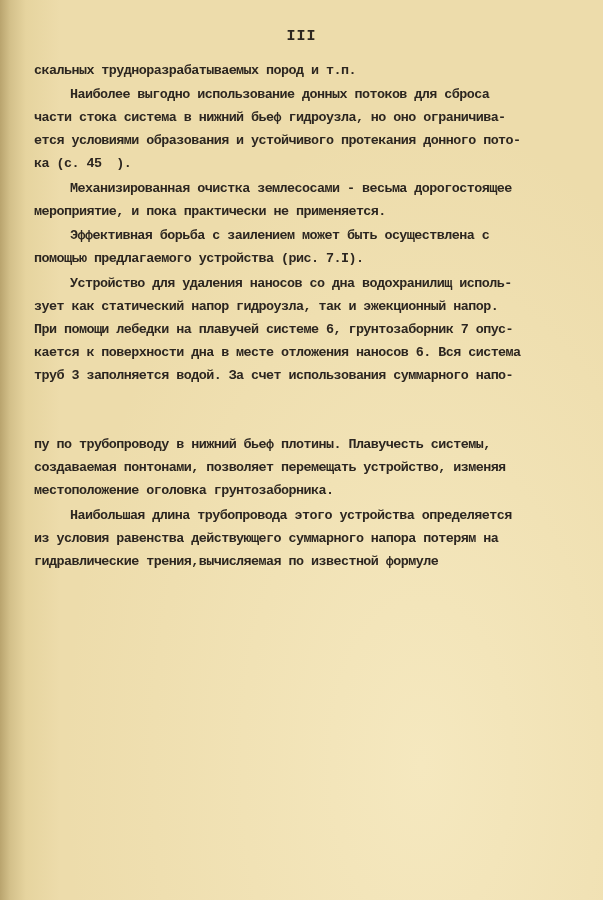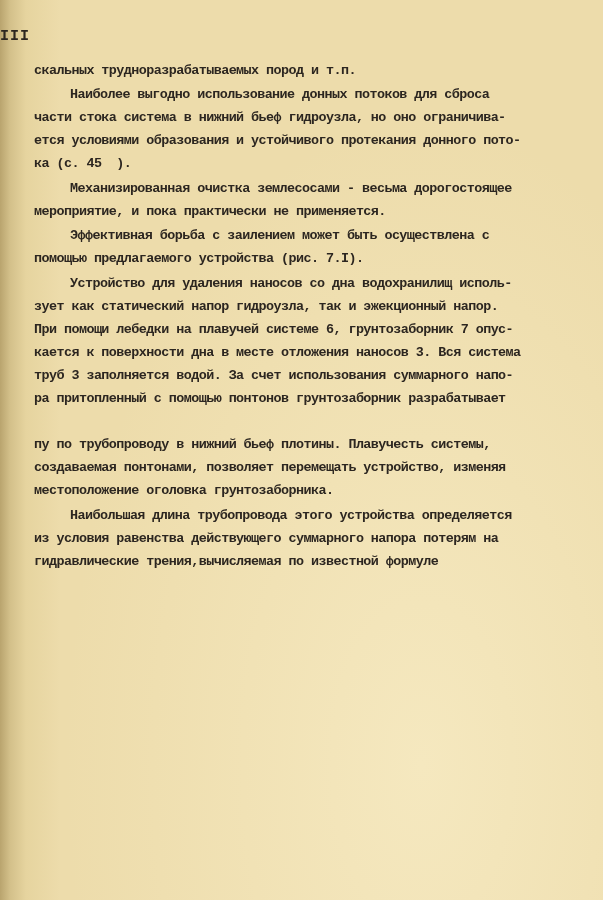--- a/index.html
+++ b/index.html
@@ -21,21 +21,21 @@
         radial-gradient(ellipse at 70% 85%, #f5e8bf 0%, rgba(245,232,191,0) 60%),
         #eddcab;
       font-family: "Liberation Mono", "DejaVu Sans Mono", monospace;
       color: #2c2620;
     }
     .page-number {
       position: absolute;
       top: 28px;
       left: 0;
       width: 603px;
-      text-align: left;
+      text-align: center;
       font-size: 15px;
       font-weight: bold;
       letter-spacing: 1px;
     }
     .line {
       position: absolute;
       left: 34px;
       font-size: 13.4px;
       font-weight: bold;
       white-space: pre;
@@ -56,23 +56,22 @@
   <div class="line" style="top:110px">части стока система в нижний бьеф гидроузла, но оно ограничива-</div>
   <div class="line" style="top:133px">ется условиями образования и устойчивого протекания донного пото-</div>
   <div class="line" style="top:156px">ка (с. 45  ).</div>
   <div class="line" style="top:204px">мероприятие, и пока практически не применяется.</div>
   <div class="line indent" style="top:181px">Механизированная очистка землесосами - весьма дорогостоящее</div>
   <div class="line indent" style="top:228px">Эффективная борьба с заилением может быть осуществлена с</div>
   <div class="line" style="top:251px">помощью предлагаемого устройства (рис. 7.I).</div>
   <div class="line indent" style="top:276px">Устройство для удаления наносов со дна водохранилищ исполь-</div>
   <div class="line" style="top:299px">зует как статический напор гидроузла, так и эжекционный напор.</div>
   <div class="line" style="top:322px">При помощи лебедки на плавучей системе 6, грунтозаборник 7 опус-</div>
-  <div class="line" style="top:345px">кается к поверхности дна в месте отложения наносов 3. Вся система</div>
+  <div class="line" style="top:345px">кается к поверхности дна в месте отложения наносов 6. Вся система</div>
   <div class="line" style="top:368px">труб 3 заполняется водой. За счет использования суммарного напо-</div>
-  <div class="line" style="top:391px">ра притопленный с помощью понтонов грунтозаборник разрабатывает</div>
   <div class="line" style="top:437px">пу по трубопроводу в нижний бьеф плотины. Плавучесть системы,</div>
   <div class="line" style="top:460px">создаваемая понтонами, позволяет перемещать устройство, изменяя</div>
   <div class="line indent" style="top:508px">Наибольшая длина трубопровода этого устройства определяется</div>
   <div class="line" style="top:483px">местоположение оголовка грунтозаборника.</div>
   <div class="line" style="top:554px">гидравлические трения,вычисляемая по известной формуле</div>
   <div class="line" style="top:531px">из условия равенства действующего суммарного напора потерям на</div>
 
 </div>
 
 </body></html>

